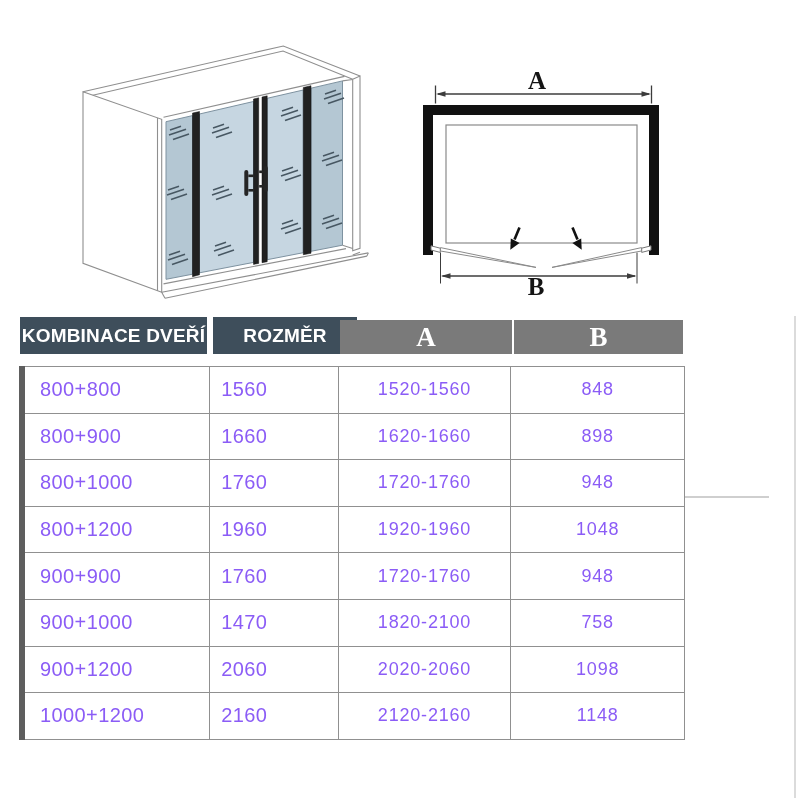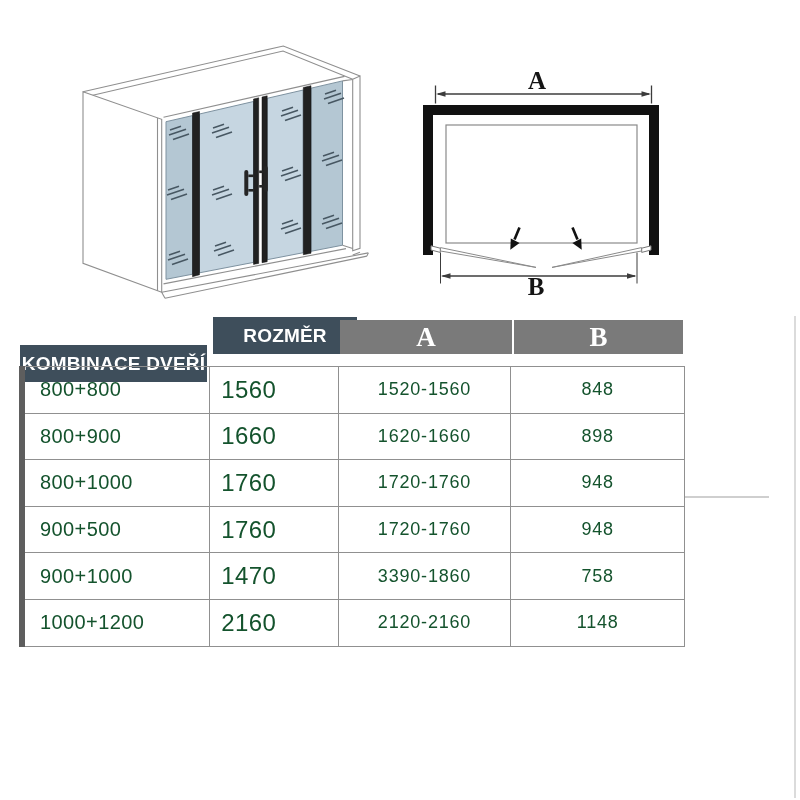--- a/index.html
+++ b/index.html
@@ -15,37 +15,37 @@
   .dim-label-a{left:515px;top:67px;}
   .dim-label-b{left:514px;top:273px;}
 
   
   .hdr{
     position:absolute;display:flex;align-items:center;justify-content:center;
     color:#ffffff;font-weight:bold;
   }
   .hdr-dark{background:#3e4e5b;font-size:19px;letter-spacing:.2px;}
   .hdr-gray{background:#7a7a7a;font-family:"Liberation Serif",serif;font-size:27px;}
-  .hdr-combination{left:20px;top:317px;width:187px;height:37px;margin-top:28px;}
+  .hdr-combination{left:20px;top:317px;width:187px;height:37px;}
   .hdr-size{left:213px;top:317px;width:144px;height:37px;}
   .hdr-a{left:340px;top:320px;width:172px;height:34px;}
   .hdr-b{left:514px;top:320px;width:169px;height:34px;}
 
   
   table.size-table{
     position:absolute;left:19px;top:366px;width:666px;
     border-collapse:collapse;table-layout:fixed;
     border-left:6px solid #5e5e5e;
   }
   table.size-table td{
     border:1.5px solid #909090;height:43.6px;vertical-align:middle;
-    color:#14532d;overflow:hidden;white-space:nowrap;
+    color:#8b5cf6;overflow:hidden;white-space:nowrap;
   }
   td.c-combo{padding-left:15px;font-size:20px;letter-spacing:.4px;}
-  td.c-size{padding-left:11px;font-size:24px;letter-spacing:.4px;}
+  td.c-size{padding-left:11px;font-size:20px;letter-spacing:.4px;}
   td.c-a,td.c-b{text-align:center;font-size:18px;letter-spacing:.8px;}
 
   .edge-line-v{position:absolute;left:794px;top:316px;width:1.5px;height:482px;background:#dbdbdb;}
   .seam-line-h{position:absolute;left:685px;top:496px;width:84px;height:1.5px;background:#cfcfcf;}
 </style>
 </head>
 <body>
 
 <div class="page">
 
@@ -205,30 +205,42 @@
         <td class="c-a">1620-1660</td>
         <td class="c-b">898</td>
       </tr>
       <tr>
         <td class="c-combo">800+1000</td>
         <td class="c-size">1760</td>
         <td class="c-a">1720-1760</td>
         <td class="c-b">948</td>
       </tr>
       <tr>
-        <td class="c-combo">900+500</td>
+        <td class="c-combo">800+1200</td>
+        <td class="c-size">1960</td>
+        <td class="c-a">1920-1960</td>
+        <td class="c-b">1048</td>
+      </tr>
+      <tr>
+        <td class="c-combo">900+900</td>
         <td class="c-size">1760</td>
         <td class="c-a">1720-1760</td>
         <td class="c-b">948</td>
       </tr>
       <tr>
         <td class="c-combo">900+1000</td>
         <td class="c-size">1470</td>
-        <td class="c-a">3390-1860</td>
+        <td class="c-a">1820-2100</td>
         <td class="c-b">758</td>
+      </tr>
+      <tr>
+        <td class="c-combo">900+1200</td>
+        <td class="c-size">2060</td>
+        <td class="c-a">2020-2060</td>
+        <td class="c-b">1098</td>
       </tr>
       <tr>
         <td class="c-combo">1000+1200</td>
         <td class="c-size">2160</td>
         <td class="c-a">2120-2160</td>
         <td class="c-b">1148</td>
       </tr>
     </tbody>
   </table>
 

